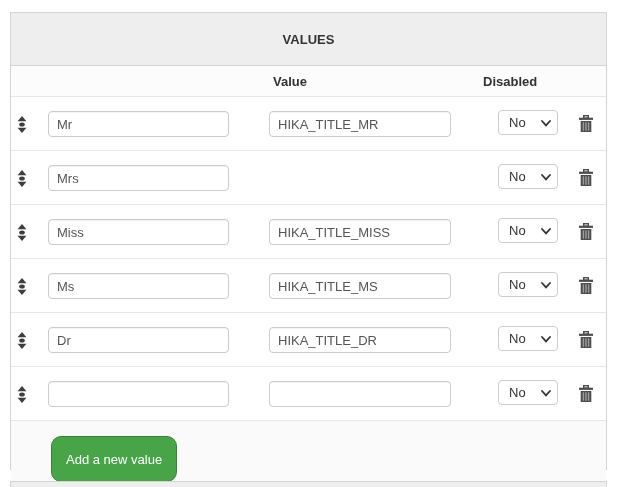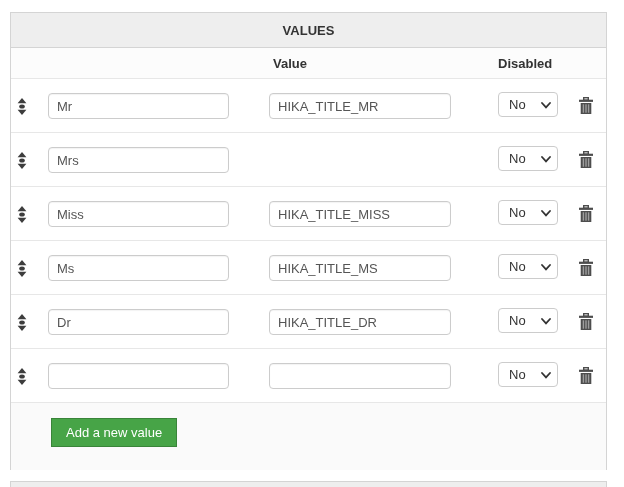--- a/index.html
+++ b/index.html
@@ -12,34 +12,34 @@
   html,body{background:#ffffff;}
   body{
     width:624px;height:487px;position:relative;overflow:hidden;
     font-family:"Liberation Sans", sans-serif;color:#333;
   }
   .panel{
     position:absolute;left:10px;top:12px;width:597px;height:458px;
     background:#ffffff;border:1px solid var(--panel-border);
   }
   .panel-header{
-    height:35px;background:var(--panel-header-bg);
+    height:53px;background:var(--panel-header-bg);
     border-bottom:1px solid var(--panel-border);
     display:flex;align-items:center;justify-content:center;
     font-size:13px;font-weight:bold;color:#333;
   }
   .col-header-row{
     position:relative;height:30px;background:#fcfcfc;
   }
   .col-label{
     position:absolute;top:8px;font-size:13px;font-weight:bold;color:#333;
   }
   .col-label.value{left:24px;margin-top:25px;}
   .col-label.title{left:262px;}
-  .col-label.disabled{left:487px;}
+  .col-label.disabled{left:472px;}
   .rows{}
   .value-row{
     position:relative;height:54px;background:#ffffff;
     border-top:1px solid #e7e7e7;
   }
   .drag-handle{
     position:absolute;left:4px;top:18px;width:14px;height:18px;
     background:none;border:none;cursor:move;padding:0;
     display:flex;align-items:center;justify-content:center;
   }
@@ -65,24 +65,24 @@
   }
   .trash-button{
     position:absolute;left:567px;top:17px;width:16px;height:18px;
     background:none;border:none;padding:0;cursor:pointer;line-height:0;
   }
   .panel-footer{
     position:relative;height:68px;background:#fafafa;
     border-top:1px solid #e7e7e7;
   }
   .btn-add{
-    position:absolute;left:40px;top:15px;height:29px;
+    position:absolute;left:40px;top:15px;height:46px;
     background:var(--button-green);
     border:1px solid var(--button-green-border);
-    border-radius:0;color:#ffffff;font-size:13px;
+    border-radius:10px;color:#ffffff;font-size:13px;
     padding:0 14px;cursor:pointer;
     font-family:"Liberation Sans", sans-serif;
   }
   .next-panel{
     position:absolute;left:10px;top:481px;width:597px;height:40px;
     background:var(--panel-header-bg);border:1px solid var(--panel-border);
   }
 </style>
 </head>
 <body>

